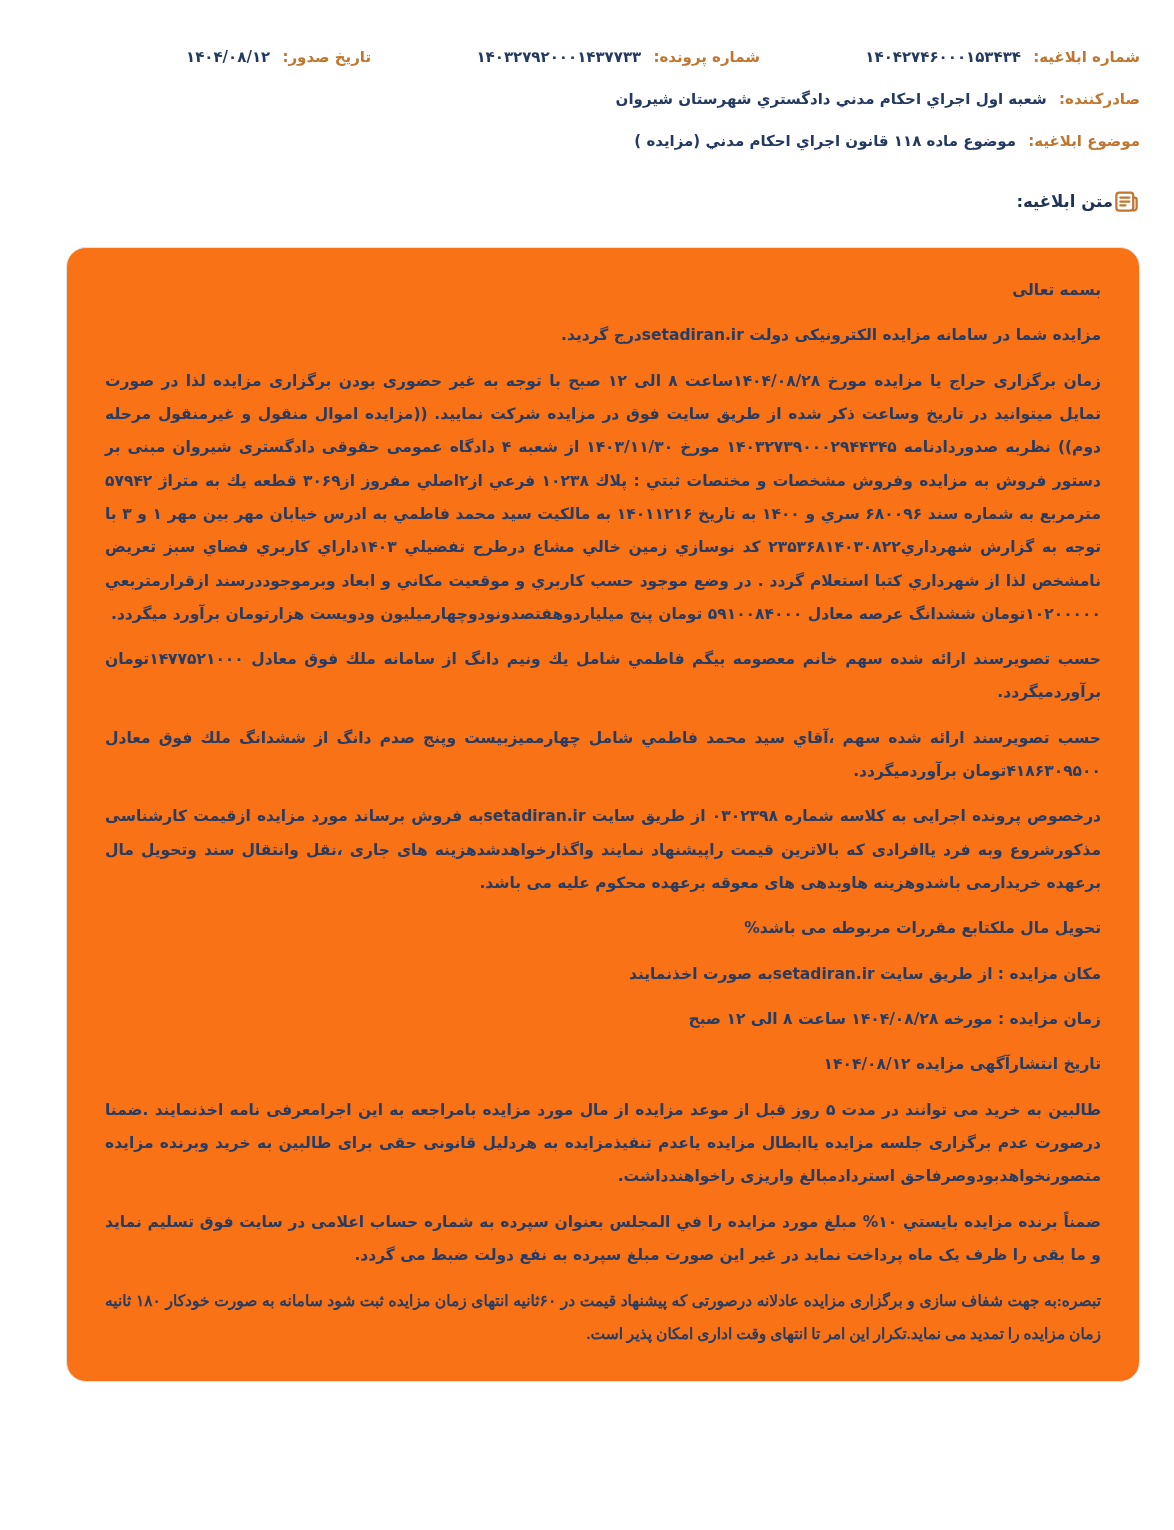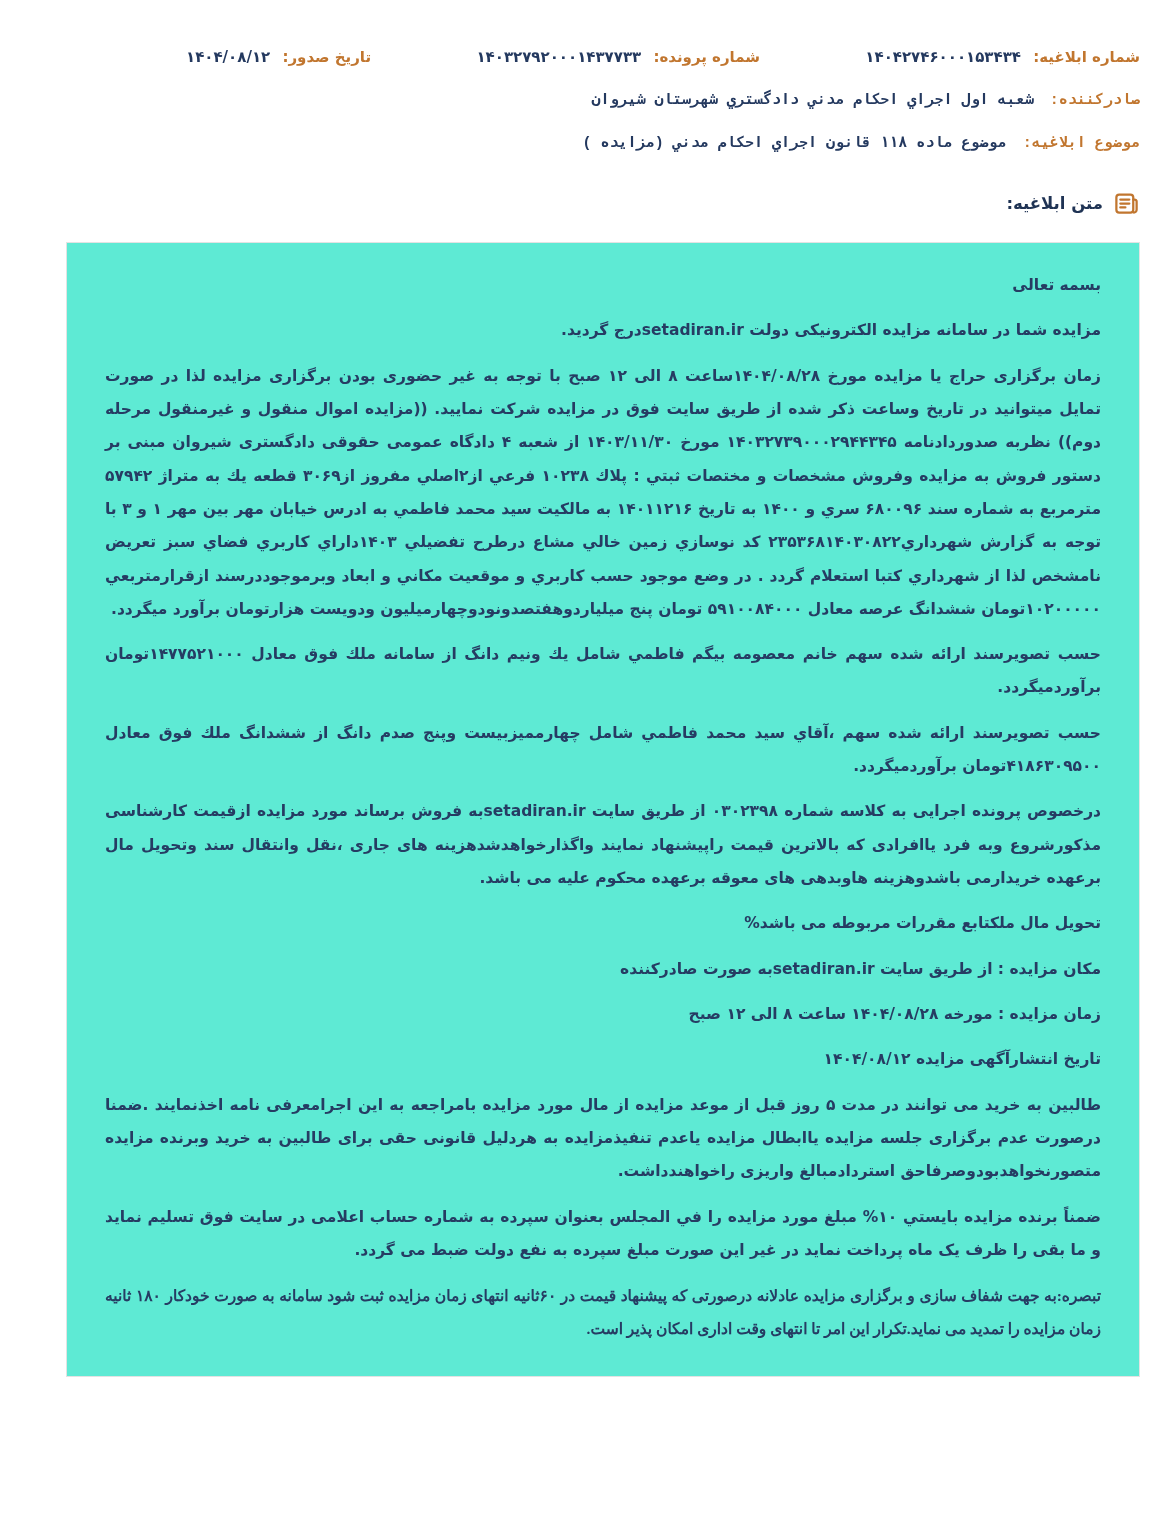--- a/index.html
+++ b/index.html
@@ -11,33 +11,33 @@
   }
   .page { padding:48px 34px 70px; }
 
   
   .meta { font-size:15px; font-weight:700; }
   .meta-row { margin-bottom:24px; }
   .meta-row-top { display:flex; justify-content:space-between; padding-left:152px; }
   .meta-field { white-space:nowrap; }
   .meta-field .label { color:#c1762f; }
   .meta-field .value { color:#24395f; margin-right:7px; }
-  .meta-row-plain .meta-field { white-space:normal;font-family:Liberation Mono, monospace; }
+  .meta-row-plain .meta-field { white-space:normal; }
 
   
   .body-title {
-    display:flex; align-items:center; gap:10px;
-    margin:38px 0 25px; font-size:16.5px; font-weight:700; color:#1f3354;text-align:right;
+    display:flex; align-items:center; 
+    margin:38px 0 32px; font-size:16.5px; font-weight:700; color:#1f3354;text-align:right;
   }
   .doc-icon { display:inline-flex; align-items:center; }
 
   
   .notice-box {
-    border:1px solid #e3e3e3; border-radius:0;
-    background:#5eead4;
+    border:1px solid #e3e3e3; border-radius:20px;
+    background:#f97316;
     margin-left:32px;
     padding:26px 38px 30px;
   }
   .para {
     font-size:15.5px; line-height:2.15; font-weight:600;
     color:#263c63; text-align:justify;
     margin:0 0 12px;
   }
   .para:last-child { margin-bottom:0;font-family:Liberation Serif, serif; }
 </style>
@@ -91,21 +91,21 @@
   </div>
 
   <main class="notice-box">
     <p class="para">بسمه تعالی</p>
     <p class="para">مزایده شما در سامانه مزایده الکترونیکی دولت setadiran.irدرج گردید.</p>
     <p class="para">زمان برگزاری حراج یا مزایده مورخ ۱۴۰۴/۰۸/۲۸ساعت ۸ الی ۱۲ صبح با توجه به غیر حضوری بودن برگزاری مزایده لذا در صورت تمایل میتوانید در تاریخ وساعت ذکر شده از طریق سایت فوق در مزایده شرکت نمایید. ((مزایده اموال منقول و غیرمنقول مرحله دوم)) نظربه صدوردادنامه ۱۴۰۳۲۷۳۹۰۰۰۲۹۴۴۳۴۵ مورخ ۱۴۰۳/۱۱/۳۰ از شعبه ۴ دادگاه عمومی حقوقی دادگستری شیروان مبنی بر دستور فروش به مزایده وفروش مشخصات و مختصات ثبتي : پلاك ۱۰۲۳۸ فرعي از۲اصلي مفروز از۳۰۶۹ قطعه یك به متراژ ۵۷۹۴۲ مترمربع به شماره سند ۶۸۰۰۹۶ سري و ۱۴۰۰ به تاریخ ۱۴۰۱۱۲۱۶ به مالکیت سید محمد فاطمي به ادرس خیابان مهر بین مهر ۱ و ۳ با توجه به گزارش شهرداري۲۳۵۳۶۸۱۴۰۳۰۸۲۲ کد نوسازي زمین خالي مشاع درطرح تفضیلي ۱۴۰۳داراي کاربري فضاي سبز تعریض نامشخص لذا از شهرداري کتبا استعلام گردد . در وضع موجود حسب کاربري و موقعیت مکاني و ابعاد وبرموجوددرسند ازقرارمتربعي ۱۰۲۰۰۰۰۰تومان ششدانگ عرصه معادل ۵۹۱۰۰۸۴۰۰۰ تومان پنج میلیاردوهفتصدونودوچهارمیلیون ودویست هزارتومان برآورد میگردد.</p>
     <p class="para">حسب تصویرسند ارائه شده سهم خانم معصومه بیگم فاطمي شامل یك ونیم دانگ از سامانه ملك فوق معادل ۱۴۷۷۵۲۱۰۰۰تومان برآوردمیگردد.</p>
     <p class="para">حسب تصویرسند ارائه شده سهم ،آقاي سید محمد فاطمي شامل چهارممیزبیست وپنج صدم دانگ از ششدانگ ملك فوق معادل ۴۱۸۶۳۰۹۵۰۰تومان برآوردمیگردد.</p>
     <p class="para">درخصوص پرونده اجرایی به کلاسه شماره ۰۳۰۲۳۹۸ از طریق سایت setadiran.irبه فروش برساند مورد مزایده ازقیمت کارشناسی مذکورشروع وبه فرد یاافرادی که بالاترین قیمت راپیشنهاد نمایند واگذارخواهدشدهزینه های جاری ،نقل وانتقال سند وتحویل مال برعهده خریدارمی باشدوهزینه هاوبدهی های معوقه برعهده محکوم علیه می باشد.</p>
     <p class="para">تحویل مال ملکتابع مقررات مربوطه می باشد%</p>
-    <p class="para">مکان مزایده : از طریق سایت setadiran.irبه صورت صادرکننده</p>
+    <p class="para">مکان مزایده : از طریق سایت setadiran.irبه صورت اخذنمایند</p>
     <p class="para">زمان مزایده : مورخه ۱۴۰۴/۰۸/۲۸ ساعت ۸ الی ۱۲ صبح</p>
     <p class="para">تاریخ انتشارآگهی مزایده ۱۴۰۴/۰۸/۱۲</p>
     <p class="para">طالبین به خرید می توانند در مدت ۵ روز قبل از موعد مزایده از مال مورد مزایده بامراجعه به این اجرامعرفی نامه اخذنمایند .ضمنا درصورت عدم برگزاری جلسه مزایده یاابطال مزایده یاعدم تنفیذمزایده به هردلیل قانونی حقی برای طالبین به خرید وبرنده مزایده متصورنخواهدبودوصرفاحق استردادمبالغ واریزی راخواهندداشت.</p>
     <p class="para">ضمناً برنده مزایده بایستي ۱۰% مبلغ مورد مزایده را في المجلس بعنوان سپرده به شماره حساب اعلامی در سایت فوق تسلیم نماید و ما بقی را ظرف یک ماه پرداخت نماید در غیر این صورت مبلغ سپرده به نفع دولت ضبط می گردد.</p>
     <p class="para">تبصره:به جهت شفاف سازی و برگزاری مزایده عادلانه درصورتی که پیشنهاد قیمت در ۶۰ثانیه انتهای زمان مزایده ثبت شود سامانه به صورت خودکار ۱۸۰ ثانیه زمان مزایده را تمدید می نماید.تکرار این امر تا انتهای وقت اداری امکان پذیر است.</p>
   </main>
 
 </div>
 
 </body></html>

